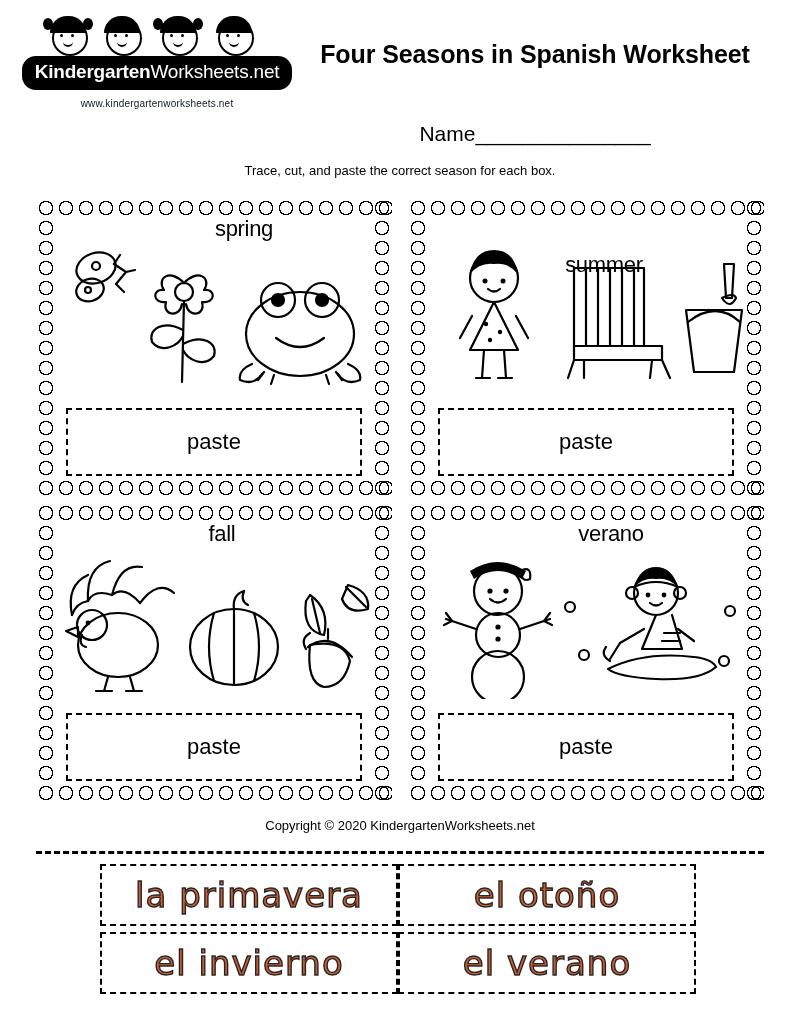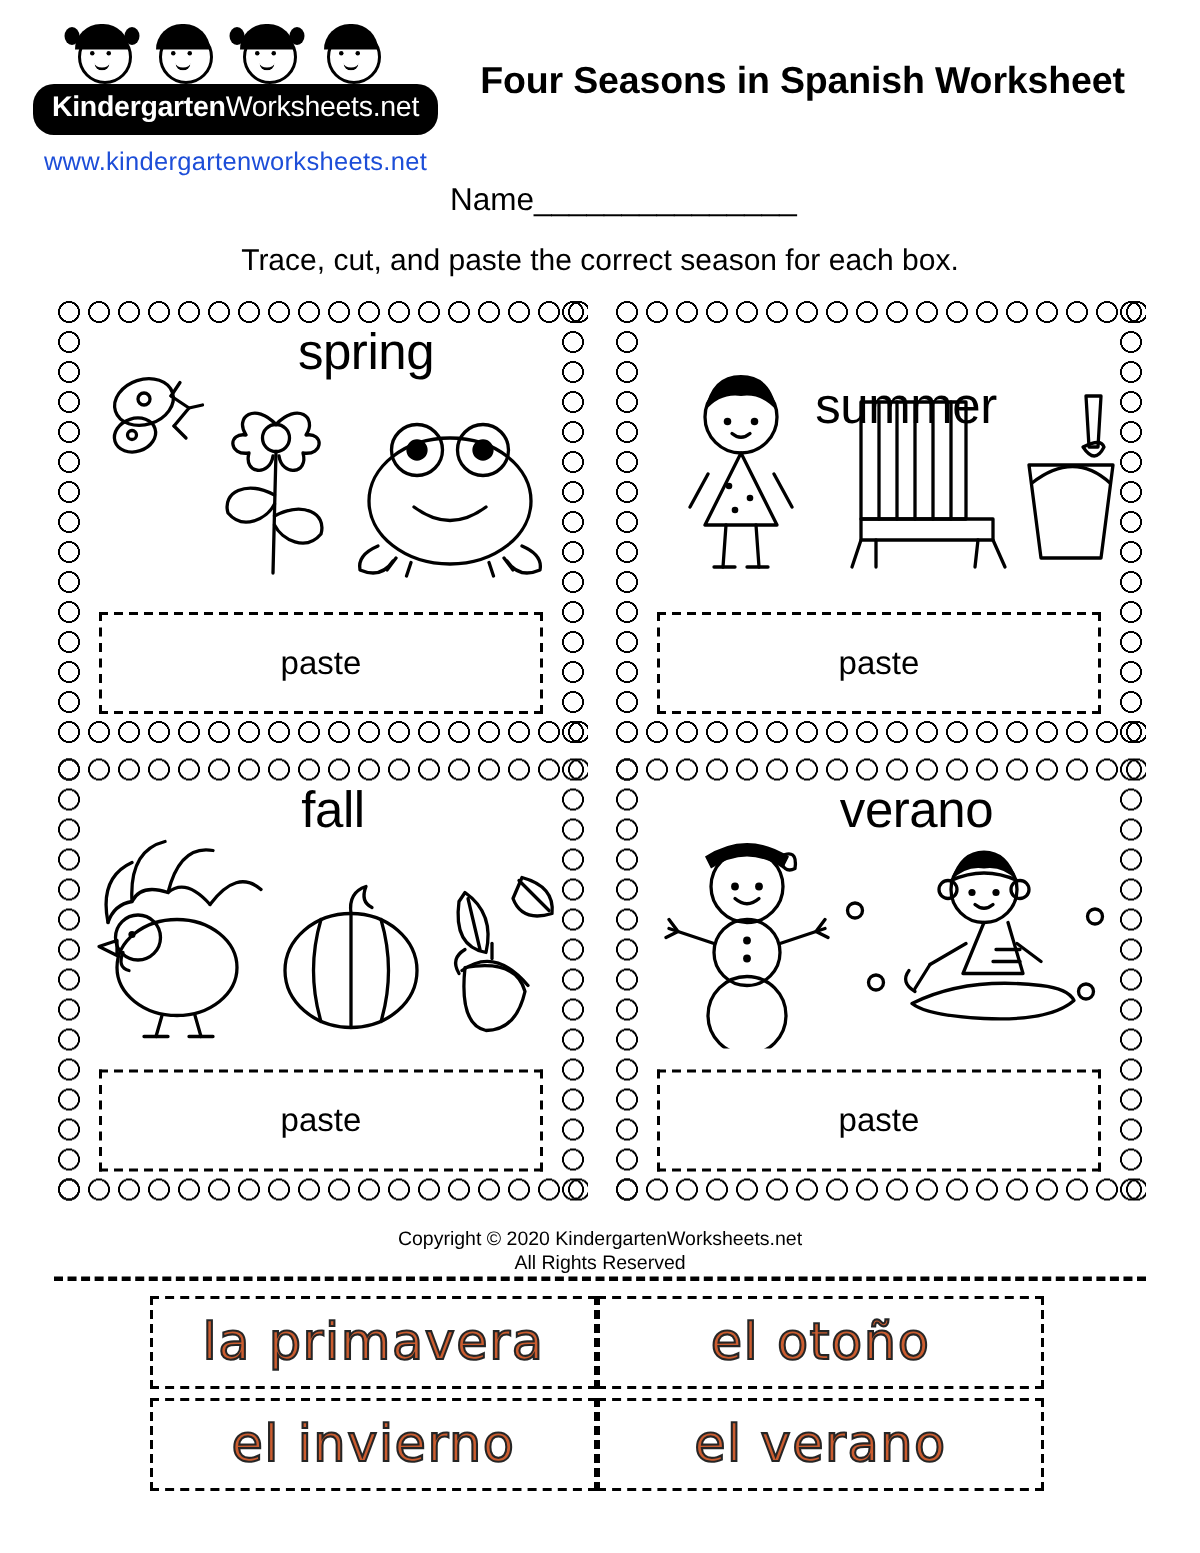--- a/index.html
+++ b/index.html
@@ -94,51 +94,51 @@
     padding: 5px 10px 7px 10px;
     color: #fff;
     font-size: 19px;
     font-weight: bold;
     letter-spacing: -0.2px;
     white-space: nowrap;
   }
   .logo-bar .light { font-weight: normal; }
   .logo-url {
     margin-top: 8px;
-    font-size: 17px;
-    color: #1d4ed8;
+    font-size: 10px;
+    color: #0f172a;
     letter-spacing: 0.2px;
     text-align: center;
   }
 
   .title {
     position: absolute;
     left: 300px;
     top: 40px;
     width: 470px;
     font-size: 25px;
     font-weight: bold;
     text-align: center;
     letter-spacing: -0.1px;
   }
   .name-line {
     position: absolute;
     left: 300px;
     top: 122px;
     width: 470px;
-    text-align: left;
+    text-align: center;
     font-size: 21px;
   }
   .instructions {
     position: absolute;
     left: 0px;
     top: 163px;
     width: 800px;
     text-align: center;
-    font-size: 20px;
+    font-size: 13px;
   }
 
   
   .grid {
     position: absolute;
     left: 36px;
     top: 198px;
     width: 728px;
     height: 610px;
   }
@@ -162,21 +162,21 @@
       radial-gradient(circle 7px at 10px 10px, transparent 6px, #000 6px, #000 7.2px, transparent 7.4px) 0 100%/20px 20px repeat-x,
       radial-gradient(circle 7px at 10px 10px, transparent 6px, #000 6px, #000 7.2px, transparent 7.4px) 0 0/20px 20px repeat-y,
       radial-gradient(circle 7px at 10px 10px, transparent 6px, #000 6px, #000 7.2px, transparent 7.4px) 100% 0/20px 20px repeat-y;
     pointer-events: none;
   }
   .card-label {
     position: absolute;
     top: 18px;
     left: 0; right: 0;
     text-align: center;
-    font-size: 34px;
+    font-size: 22px;
     letter-spacing: -0.3px;
   }
   .card.c0 .card-label { padding-left: 60px; }
   .card.c1 .card-label { padding-left: 36px; margin-top: 36px; }
   .card.c2 .card-label { padding-left: 16px; }
   .card.c3 .card-label { padding-left: 50px; }
 
   .art {
     position: absolute;
     top: 46px;
@@ -480,21 +480,20 @@
       </svg>
     </div>
     <div class="paste-box">
       <span>paste</span>
     </div>
   </div>
 </div>
 
 <div class="copyright">
   <div>Copyright © 2020 KindergartenWorksheets.net</div>
-  <div>All Rights Reserved</div>
 </div>
 
 <div class="cut-line"></div>
 
 <div class="strip">
   <div class="strip-cell s0">
     <span class="trace-text dashy">la primavera</span>
   </div>
   <div class="strip-cell s1">
     <span class="trace-text dashy">el otoño</span>

